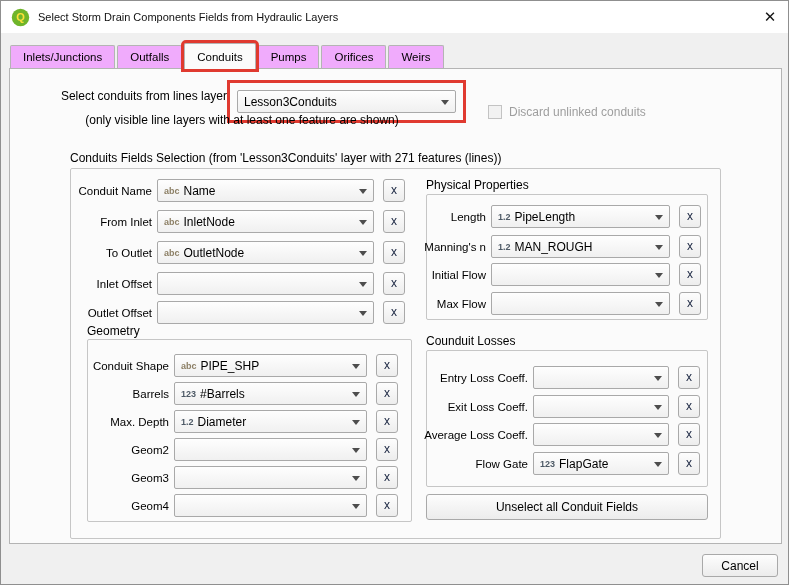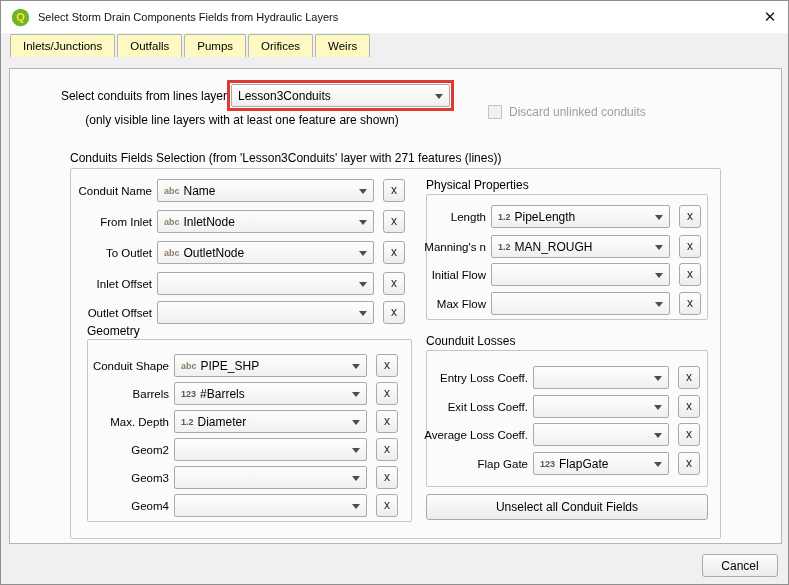--- a/index.html
+++ b/index.html
@@ -14,31 +14,31 @@
   }
   
   .titlebar{position:absolute;left:0;top:0;right:0;height:32px;background:#fff;
     display:flex;align-items:center;padding-left:10px;box-sizing:border-box;}
   .titlebar .ttl{margin-left:8px;font-size:11px;color:#111;white-space:nowrap;}
   .close-btn{position:absolute;right:0;top:0;width:36px;height:32px;display:flex;
     align-items:center;justify-content:center;font-size:15px;color:#111;cursor:default;}
   
   .tabs{position:absolute;left:9px;top:42px;height:26px;display:flex;align-items:flex-end;z-index:3;}
   .tab{height:23px;box-sizing:border-box;padding:0 12px;display:flex;align-items:center;
-    background:#fef9c3;border:1px solid #b4b4b4;border-bottom:none;margin-right:2px;
-    font-size:11.5px;white-space:nowrap;margin-bottom:12px;border-radius:2px 2px 0 0;}
+    background:#f0abfc;border:1px solid #b4b4b4;border-bottom:none;margin-right:2px;
+    font-size:11.5px;white-space:nowrap;margin-bottom:1px;border-radius:2px 2px 0 0;}
   .tab.active{height:26px;margin-bottom:0;background:#fbfbfb;z-index:4;
     outline:3px solid var(--highlight-red);}
   
   .pane{position:absolute;left:8px;top:67px;width:773px;height:476px;box-sizing:border-box;
     background:#fbfbfb;border:1px solid #b4b4b4;z-index:1;}
   
   .layer-label{position:absolute;left:20px;top:16px;width:197px;height:23px;line-height:23px;
     text-align:right;font-size:12px;white-space:nowrap;}
-  .red-wrap{position:absolute;left:217px;top:11px;border:3px solid var(--highlight-red);padding:1px;}
+  .red-wrap{position:absolute;left:217px;top:11px;border:3px solid var(--highlight-red);padding:7px;}
   .hint{position:absolute;left:20px;top:44px;width:424px;text-align:center;font-size:12px;}
   
   .cbrow{position:absolute;display:flex;align-items:center;gap:7px;font-size:12px;white-space:nowrap;}
   .cbbox{width:14px;height:14px;box-sizing:border-box;border:1px solid #8a8a8a;background:#fff;}
   .cbrow.disabled{color:#9e9e9e;}
   .cbrow.disabled .cbbox{border-color:#c3c3c3;background:#f2f2f2;}
   
   .group-title{position:absolute;font-size:12px;white-space:nowrap;}
   .group-box{position:absolute;border:1px solid #c6c6c6;border-radius:2px;box-sizing:border-box;}
   
@@ -80,20 +80,21 @@
         <text x="12" y="17" font-size="14" font-weight="bold" fill="#ffe13a" text-anchor="middle" font-family="Liberation Sans, sans-serif">Q</text>
       </svg>
     </span>
     <span class="ttl">Select Storm Drain Components Fields from Hydraulic Layers</span>
     <span class="close-btn">✕</span>
   </div>
 
   <div class="tabs">
     <div class="tab">Inlets/Junctions</div>
     <div class="tab">Outfalls</div>
+    <div class="tab active">Conduits</div>
     <div class="tab">Pumps</div>
     <div class="tab">Orifices</div>
     <div class="tab">Weirs</div>
   </div>
 
   <div class="pane">
 
     <div class="layer-label">Select conduits from lines layer</div>
     <div class="red-wrap">
       <div class="combo" style="width:219px;">
@@ -269,21 +270,21 @@
     </div>
     <div class="frow col-loss" style="top:354px;">
       <span class="lbl">Average Loss Coeff.</span>
       <div class="combo">
         <span></span>
         <span class="arrow"></span>
       </div>
       <button class="xbtn">x</button>
     </div>
     <div class="frow col-loss" style="top:383px;">
-      <span class="lbl">Flap Gate</span>
+      <span class="lbl">Flow Gate</span>
       <div class="combo">
         <span class="ftype t-num">123</span>
         <span>FlapGate</span>
         <span class="arrow"></span>
       </div>
       <button class="xbtn">x</button>
     </div>
 
     <button class="push-btn unselect-btn">Unselect all Conduit Fields</button>
   </div>

